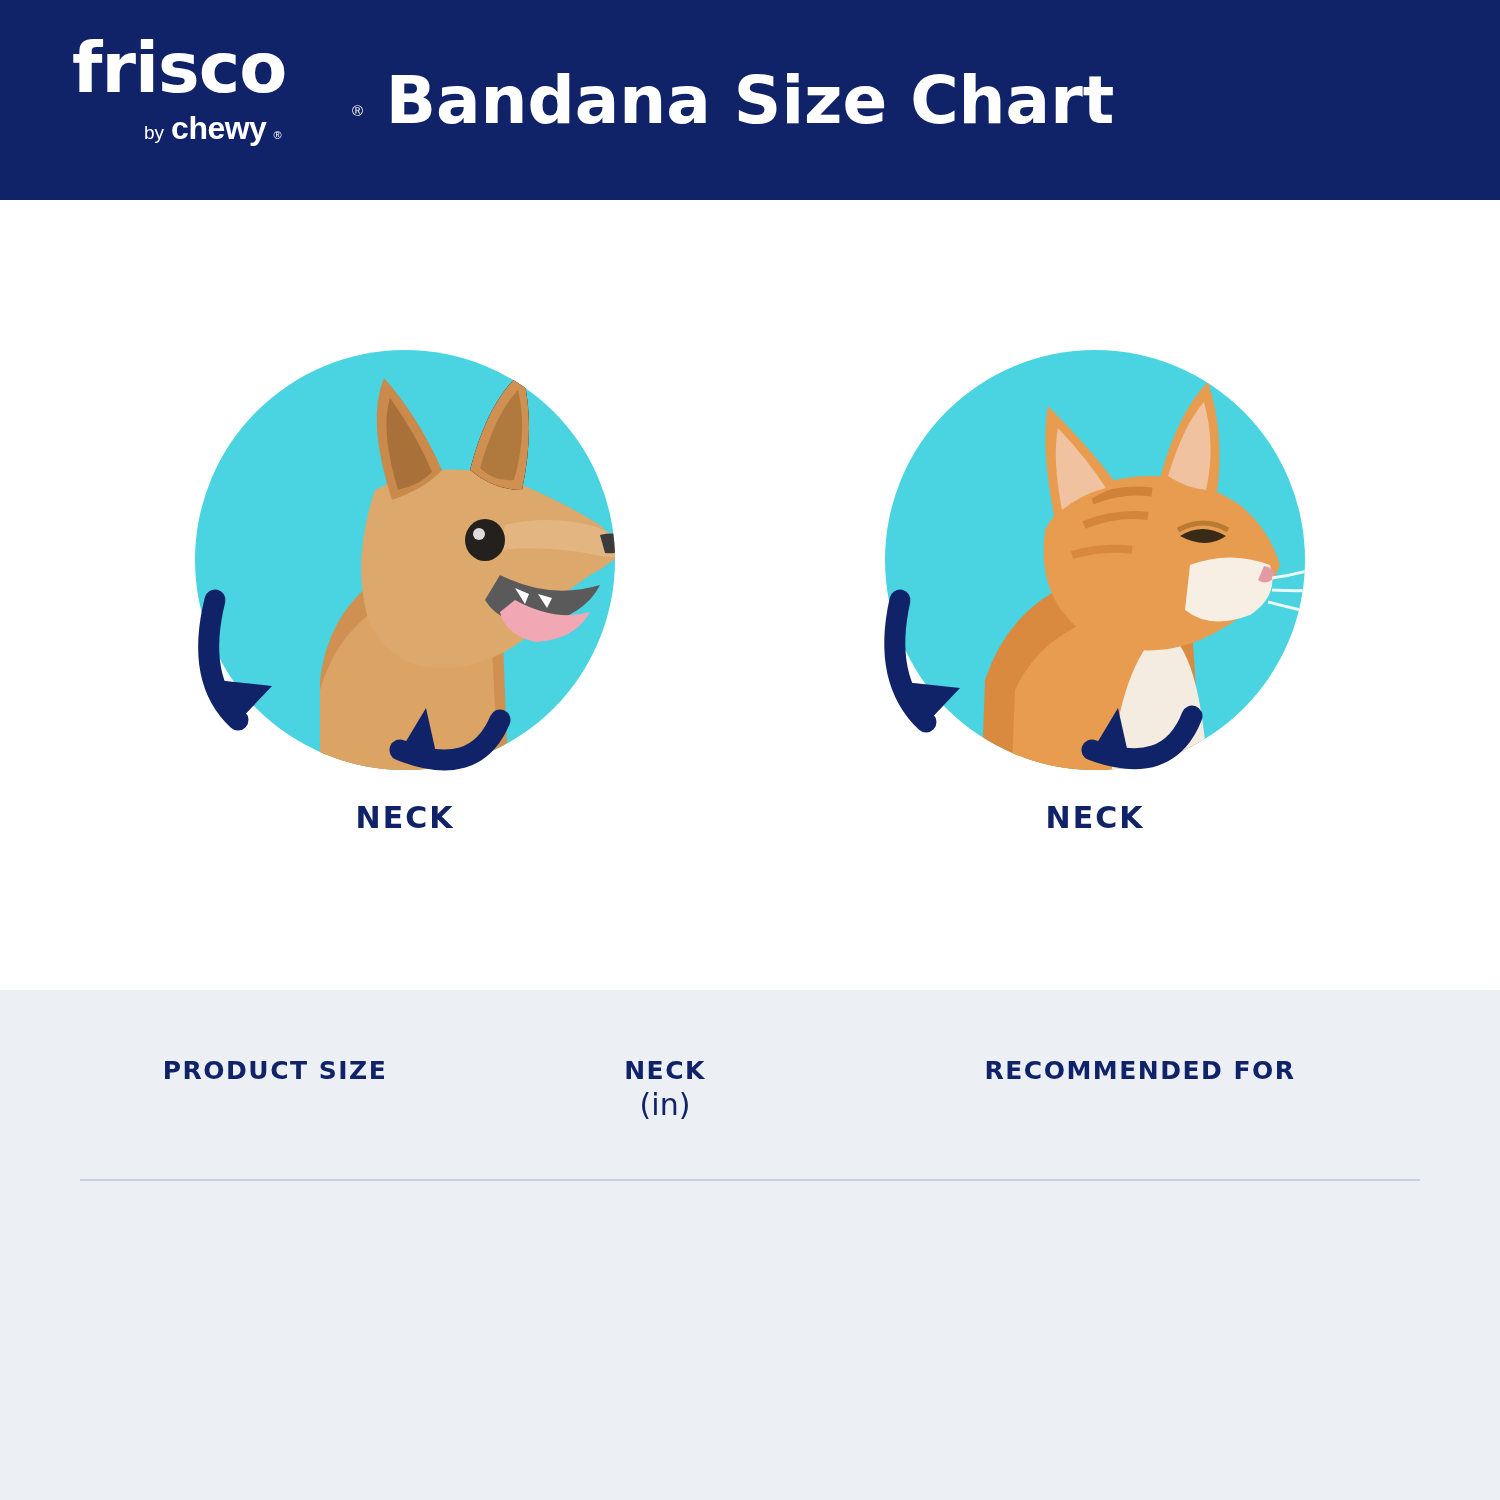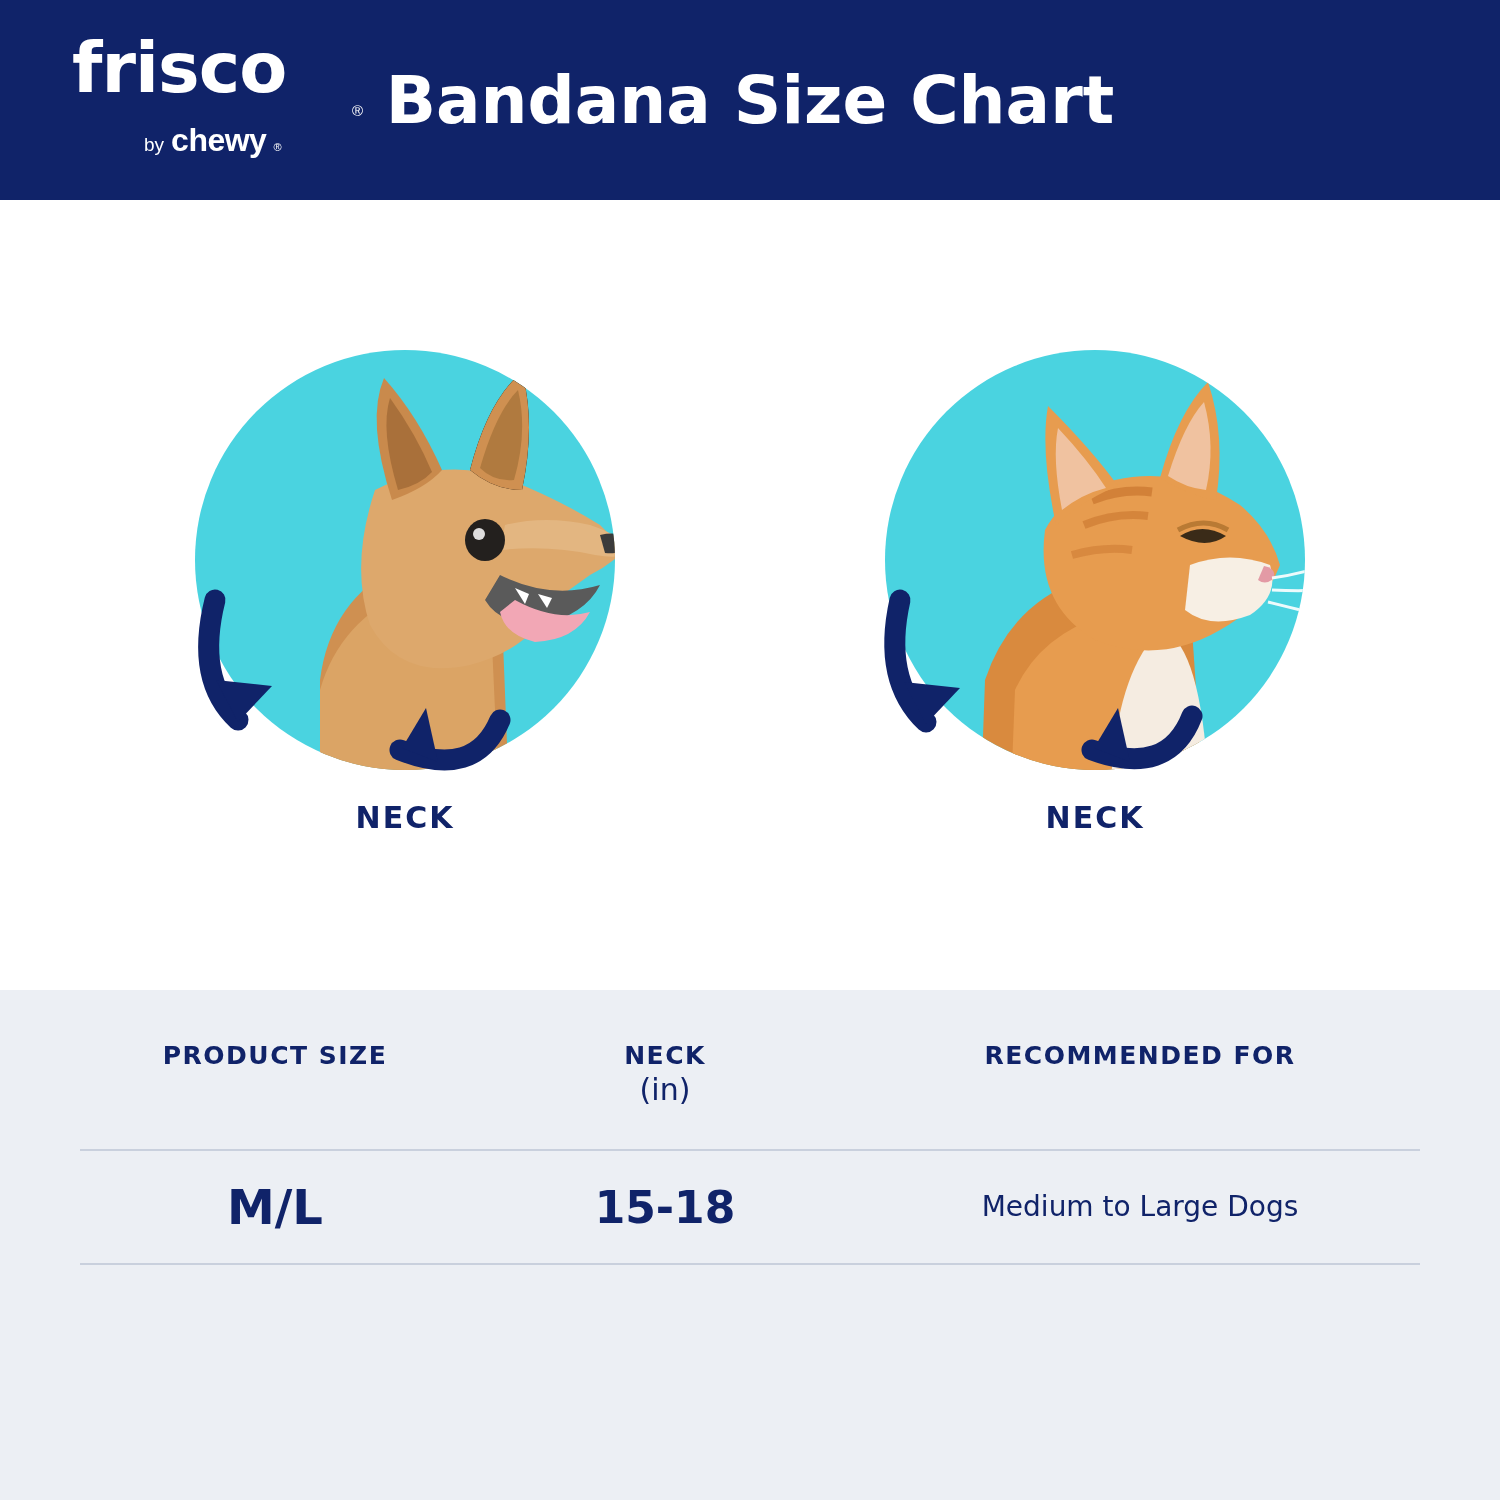--- a/index.html
+++ b/index.html
@@ -27,21 +27,21 @@
     font-size: 70px; font-weight: 700; letter-spacing: -1px;
     line-height: 80px; color: #ffffff;
     font-family: "DejaVu Sans", sans-serif;
   }
   .logo-reg {
     position: absolute; left: 280px; top: 74px;
     font-size: 15px; color: #ffffff;
   }
   .logo-sub {
     display: flex; align-items: baseline; gap: 7px;
-    margin-top: 14px; padding-left: 72px;
+    margin-top: 2px; padding-left: 72px;
   }
   .logo-by { font-size: 19px; color: #ffffff; font-weight: 400; }
   .logo-chewy {
     font-size: 32px; font-weight: 700; color: #ffffff;
     font-family: Liberation Sans, sans-serif; letter-spacing: -0.5px;
   }
   .logo-chewy-reg { font-size: 11px; vertical-align: super; }
   .header-title {
     position: absolute; left: 0; top: 0; width: 1500px; height: 200px;
     display: flex; align-items: center; justify-content: center;
@@ -70,21 +70,21 @@
     color: #102369; font-family: "DejaVu Sans", sans-serif;
   }
   .pet-svg { position: absolute; left: 0; top: 0; width: 470px; height: 470px; }
 
   
   .table-wrap {
     position: absolute; left: 0; top: 990px; width: 1500px; height: 510px;
     background: #eceff4;
   }
   table.size-table {
-    width: 1340px; margin: 0 auto; border-collapse: collapse;
+    width: 1340px; margin: 15px auto; border-collapse: collapse;
     table-layout: fixed;
   }
   table.size-table th, table.size-table td { border: none; }
   .col-1 { width: 390px; }
   .col-2 { width: 390px; }
   .col-3 { width: 560px; }
 
   thead th {
     padding-top: 50px; padding-bottom: 42px;
     color: #102369; text-align: center; vertical-align: top;
@@ -237,23 +237,18 @@
           <th>
             <div class="th-main">NECK</div>
             <div class="th-sub">(in)</div>
           </th>
           <th>
             <div class="th-main">RECOMMENDED FOR</div>
           </th>
         </tr>
       </thead>
       <tbody>
-        <tr>
-          <td class="cell-size">M/L</td>
-          <td class="cell-neck">15-18</td>
-          <td class="cell-rec">Medium to Large Dogs</td>
-        </tr>
       </tbody>
     </table>
     <div class="bottom-rule"></div>
   </div>
 
 </div>
 
 </body></html>

